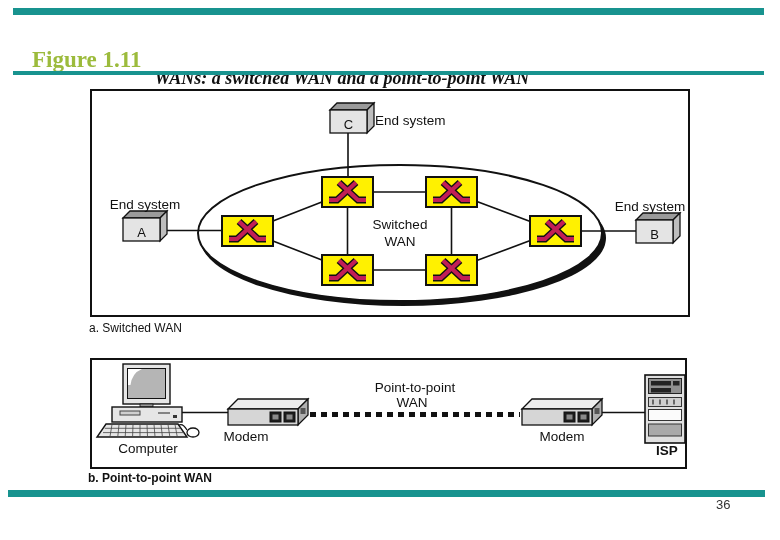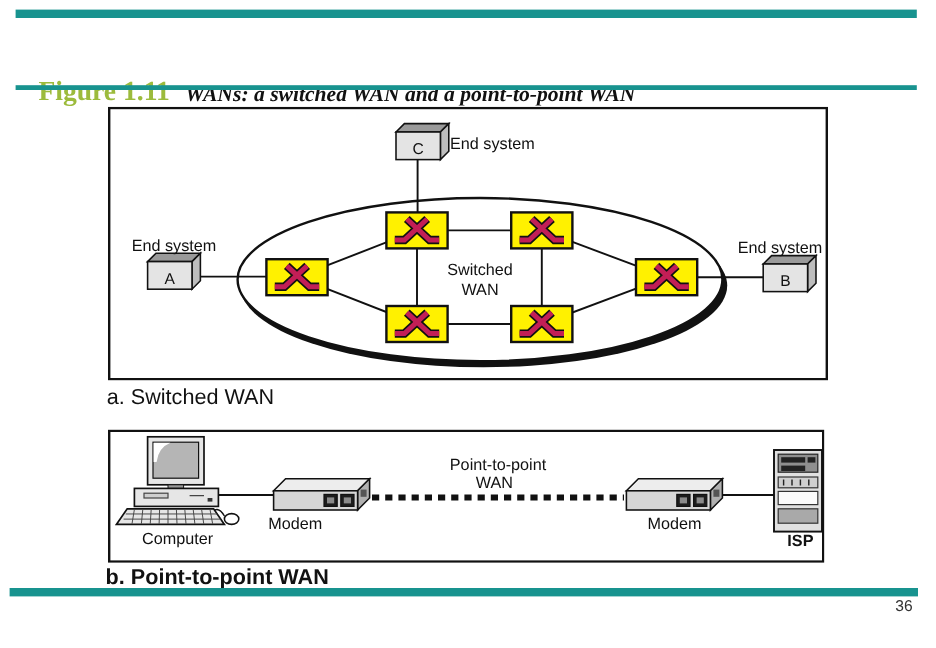--- a/index.html
+++ b/index.html
@@ -3,27 +3,27 @@
 <meta charset="utf-8">
 <style>
   html,body{margin:0;padding:0;}
   body{width:780px;height:540px;background:#ffffff;overflow:hidden;position:relative;
        font-family:"Liberation Sans",sans-serif;}
   .abs{position:absolute;}
   .bar{background:var(--teal);}
   #top-bar{left:13px;top:8px;width:751px;height:7px;}
   #title-rule{left:13px;top:71px;width:751px;height:4px;}
   #bottom-bar{left:8px;top:490px;width:757px;height:7px;}
-  #title-row{left:32px;top:30px;display:flex;align-items:flex-end;gap:13px;white-space:nowrap;}
+  #title-row{left:32px;top:30px;display:flex;align-items:center;gap:13px;white-space:nowrap;}
   #figure-label{font-family:"Liberation Serif",serif;font-weight:bold;font-size:23px;color:var(--olive);}
   #figure-title{font-family:"Liberation Serif",serif;font-weight:bold;font-style:italic;font-size:18px;color:#111;margin-top:38px;}
-  .caption{font-size:18px;color:#111;}
+  .caption{font-size:12px;color:#111;}
   #caption-a{left:89px;top:321px;}
   #caption-b{left:88px;top:471px;font-weight:bold;}
-  #page-number{left:746px;top:497px;font-size:13px;color:#333;}
+  #page-number{left:716px;top:497px;font-size:13px;color:#333;}
   
   .frame{fill:#fff;stroke:#111;stroke-width:2;}
   .link{stroke:#111;stroke-width:1.6;fill:none;}
   .dash{stroke:#111;stroke-width:5;fill:none;stroke-dasharray:6 5;}
   .cloud-shadow{fill:#111;}
   .cloud{fill:#fff;stroke:#111;stroke-width:2;}
   .sw-box{fill:var(--switch_yellow);stroke:#111;stroke-width:2;}
   .sw-ol{fill:none;stroke:#111;stroke-width:7;stroke-linecap:butt;stroke-linejoin:miter;}
   .sw-red{fill:none;stroke:var(--switch_red);stroke-width:4.2;stroke-linecap:butt;stroke-linejoin:miter;}
   .eb-top{fill:#9a9a9a;stroke:#111;stroke-width:1.3;}

